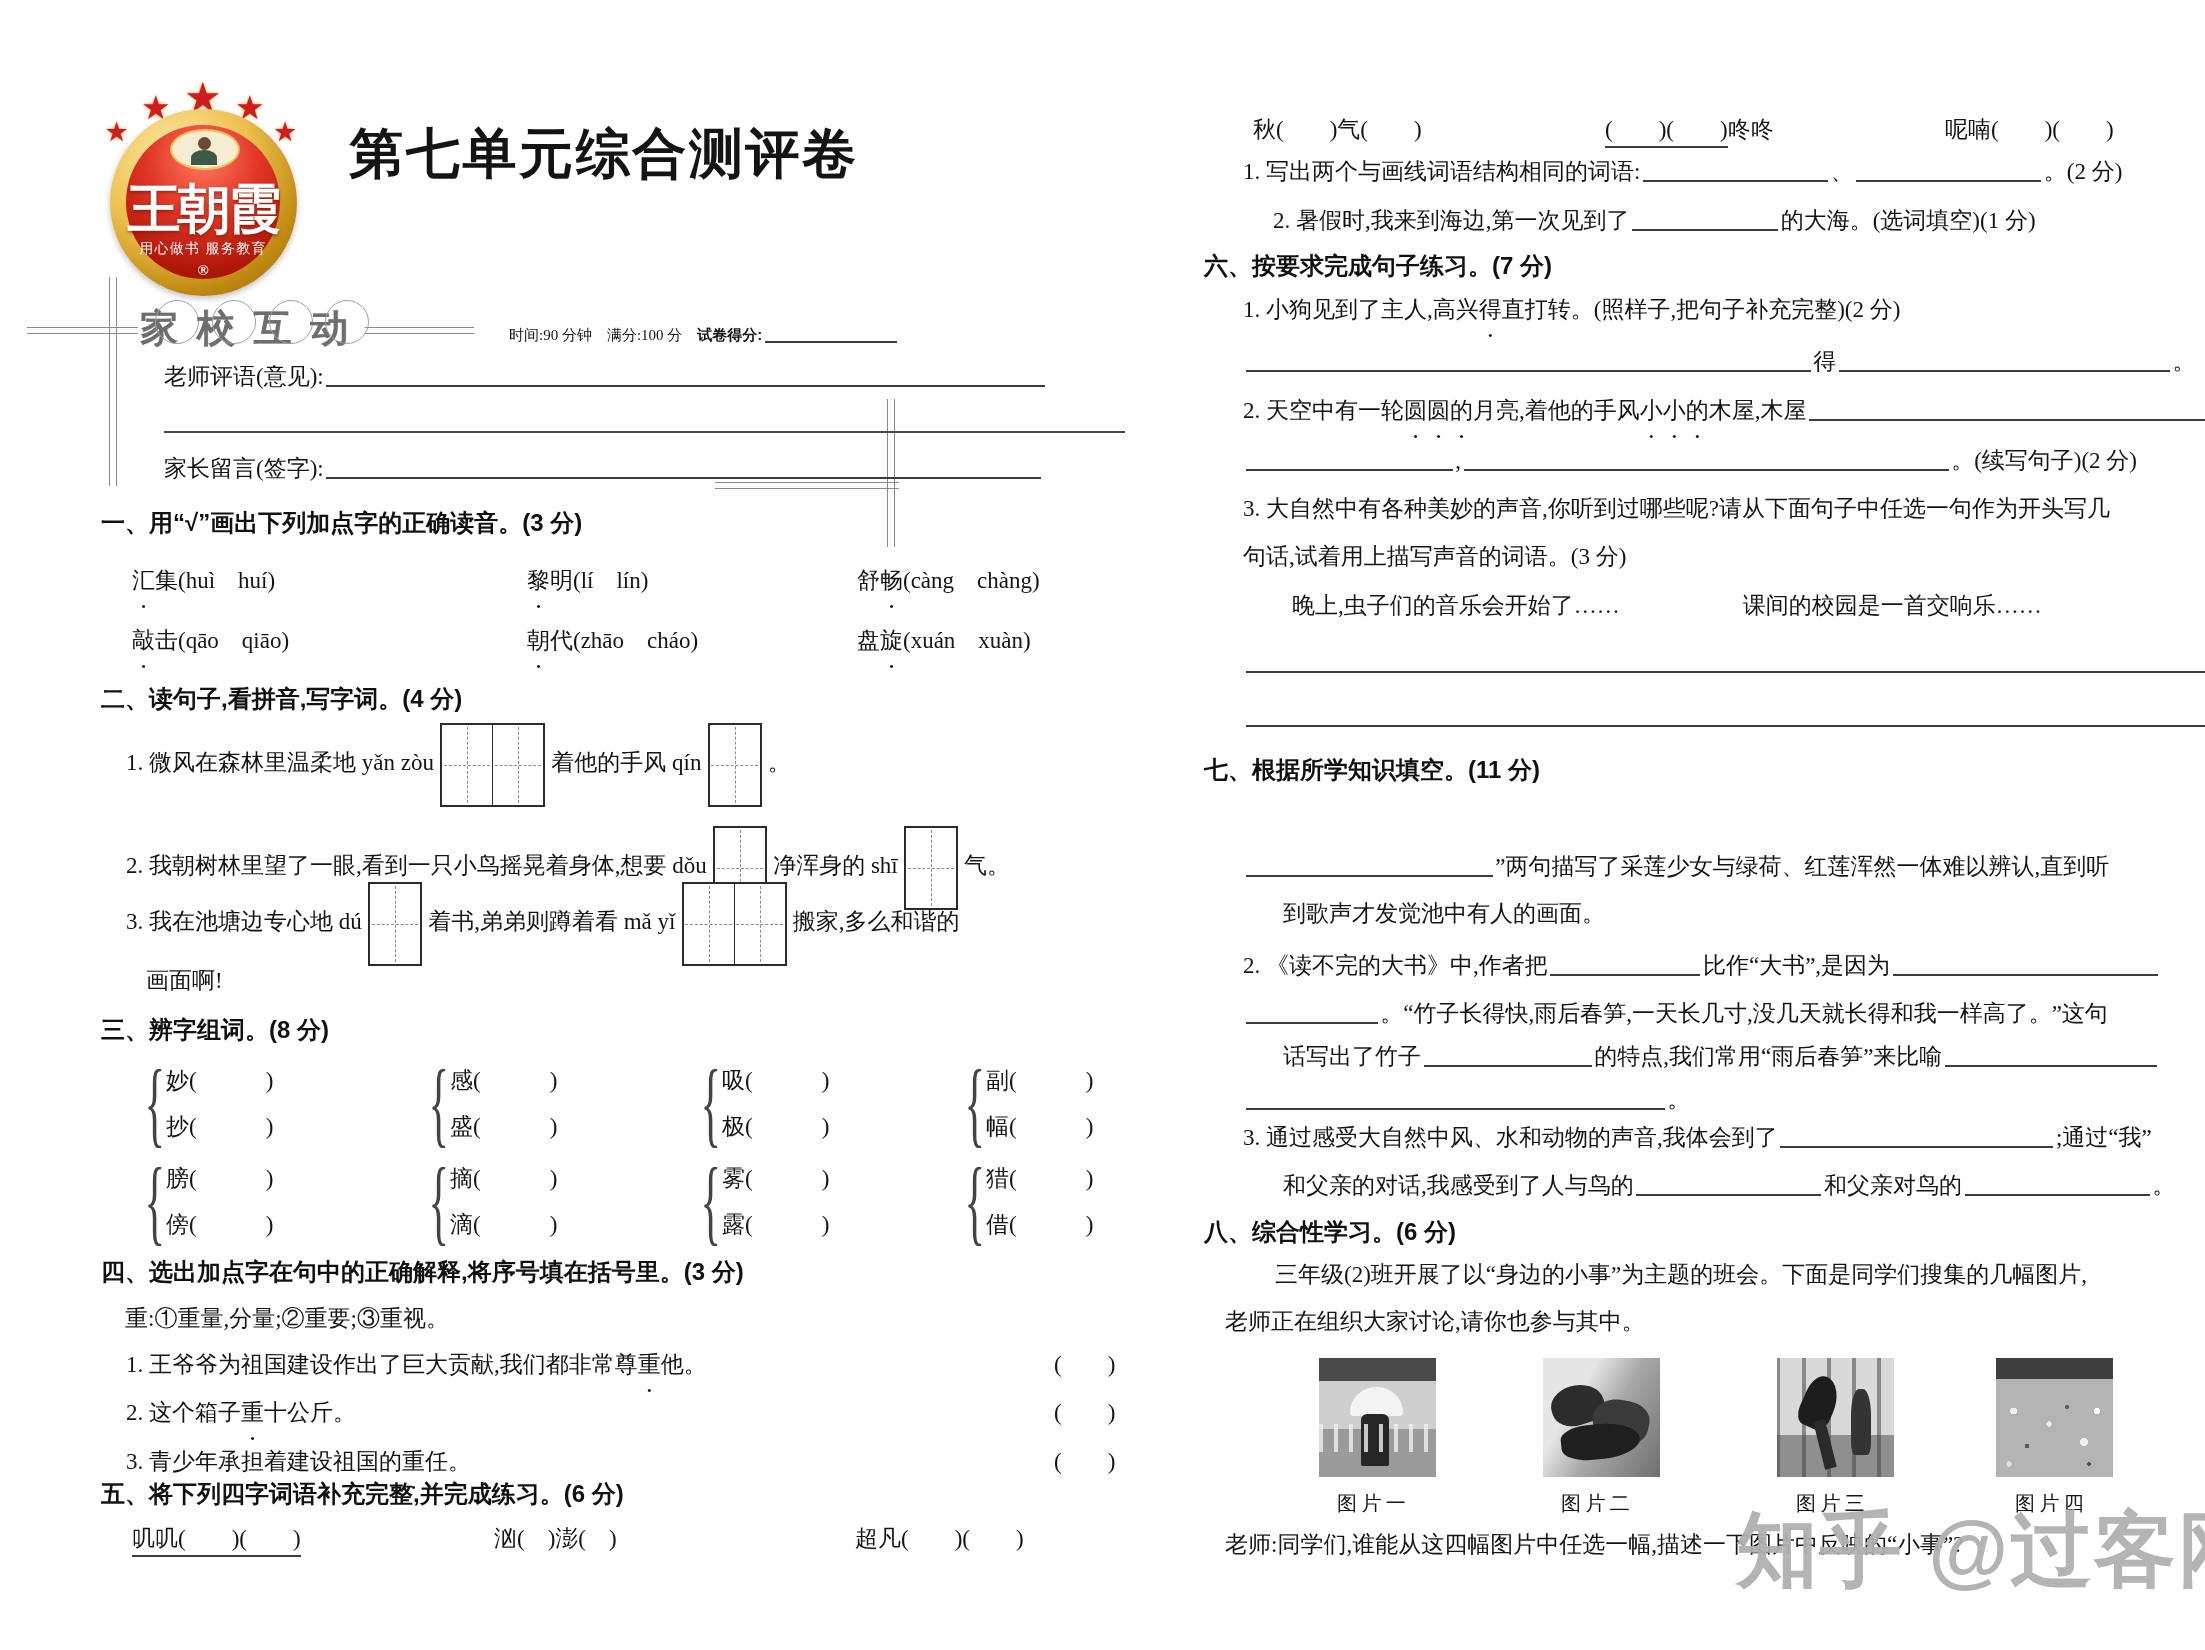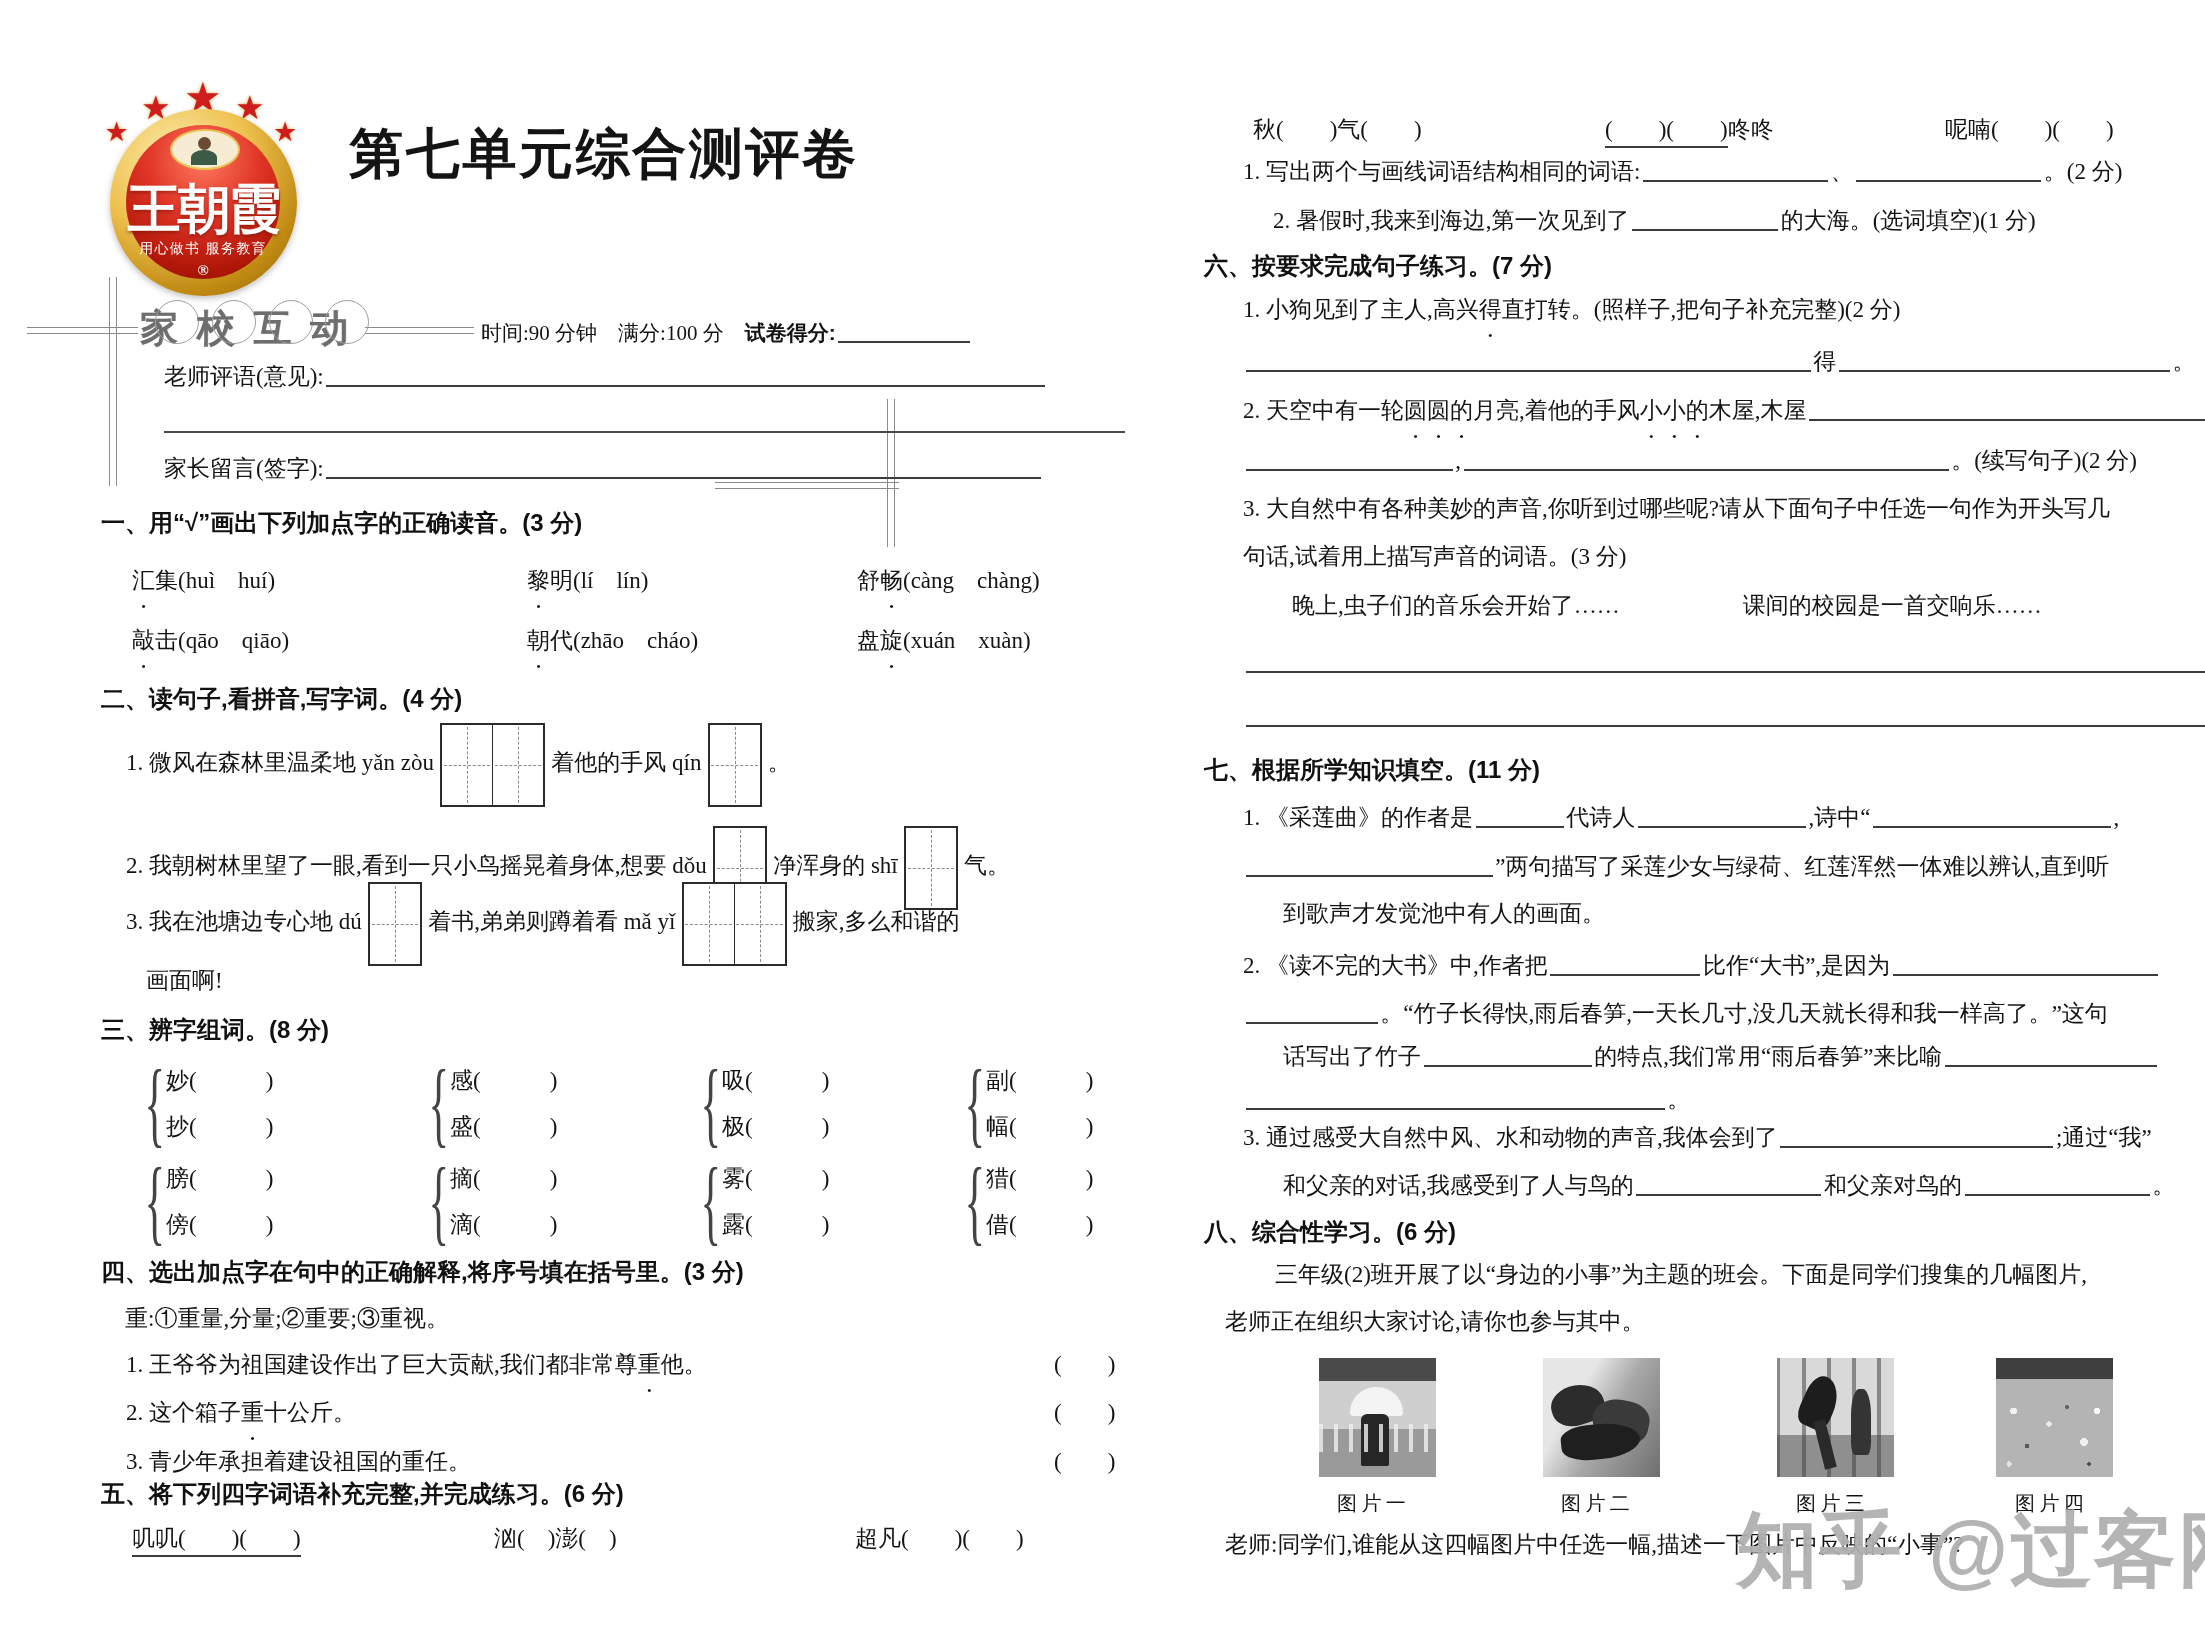--- a/index.html
+++ b/index.html
@@ -121,21 +121,21 @@
   <div class="rule" style="left:715px;top:482px;width:184px;height:1.3px;"></div>
   <div class="rule" style="left:715px;top:488px;width:184px;height:1.3px;"></div>
 
   <div style="position:absolute;left:140px;top:303px;">
     <span class="banner-ch"><i></i><span>家</span></span>
     <span class="banner-ch"><i></i><span>校</span></span>
     <span class="banner-ch"><i></i><span>互</span></span>
     <span class="banner-ch"><i></i><span>动</span></span>
   </div>
 
-  <div class="ln" style="left:481px;top:318px;font-size:21px;"><span>时间:90 分钟　满分:100 分　</span><span class="bold-sans">试卷得分:</span><span class="blank" style="width: 132px;"></span></div>
+  <div class="ln" style="left:509px;top:318px;font-size:15px;"><span>时间:90 分钟　满分:100 分　</span><span class="bold-sans">试卷得分:</span><span class="blank" style="width: 132px;"></span></div>
   <div class="ln" style="left:164px;top:362px;"><span>老师评语(意见):</span><span class="blank" style="width: 719px;"></span></div>
   <div class="fullline" style="left:164px;top:431px;width:961px;"></div>
   <div class="ln" style="left:164px;top:454px;"><span>家长留言(签字):</span><span class="blank" style="width: 715px;"></span></div>
 
   <div class="sec" style="left:101px;top:507px;">一、用“√”画出下列加点字的正确读音。(3 分)</div>
 
   <div style="position:absolute;left:101px;top:627px;width:1059px;height:62px;">
     <span class="pos ln" style="left:31px;top:0;"><span><span class="dotchar">敲</span></span><span>击(qāo　qiāo)</span></span>
     <span class="pos ln" style="left:426px;top:0;"><span><span class="dotchar">朝</span></span><span>代(zhāo　cháo)</span></span>
     <span class="pos ln" style="left:756px;top:0;"><span>盘</span><span><span class="dotchar">旋</span></span><span>(xuán　xuàn)</span></span>
@@ -255,21 +255,20 @@
   <div class="ln" style="left:1243px;top:347px;"><span class="blank" style="width: 565px;"></span><span>得</span><span class="blank" style="width: 331px;"></span><span>。</span></div>
   <div class="ln" style="left:1243px;top:396px;"><span>2. 天空中有一轮</span><span><span class="dotchar">圆</span><span class="dotchar">圆</span><span class="dotchar">的</span></span><span>月亮,着他的手风</span><span><span class="dotchar">小</span><span class="dotchar">小</span><span class="dotchar">的</span></span><span>木屋,木屋</span><span class="blank" style="width: 450px;"></span></div>
   <div class="ln" style="left:1243px;top:446px;"><span class="blank" style="width: 207px;"></span><span>,</span><span class="blank" style="width: 485px;"></span><span>。(续写句子)(2 分)</span></div>
   <div class="ln" style="left:1243px;top:495px;"><span>3. 大自然中有各种美妙的声音,你听到过哪些呢?请从下面句子中任选一句作为开头写几</span></div>
   <div class="ln" style="left:1243px;top:543px;"><span>句话,试着用上描写声音的词语。(3 分)</span></div>
   <div class="ln" style="left:1292px;top:592px;"><span>晚上,虫子们的音乐会开始了……</span><span style="display: inline-block; width: 123px;"></span><span>课间的校园是一首交响乐……</span></div>
   <div class="ln" style="left:1243px;top:648px;"><span class="blank" style="width: 970px;"></span></div>
   <div class="ln" style="left:1243px;top:702px;"><span class="blank" style="width: 970px;"></span></div>
 
   <div class="sec" style="left:1204px;top:754px;">七、根据所学知识填空。(11 分)</div>
-  <div class="ln" style="left:1243px;top:803px;"><span>1. 《采莲曲》的作者是</span><span class="blank" style="width: 88px;"></span><span>代诗人</span><span class="blank" style="width: 168px;"></span><span>,诗中“</span><span class="blank" style="width: 238px;"></span><span>,</span></div>
   <div class="ln" style="left:1243px;top:852px;"><span class="blank" style="width: 247px;"></span><span>”两句描写了采莲少女与绿荷、红莲浑然一体难以辨认,直到听</span></div>
   <div class="ln" style="left:1283px;top:900px;"><span>到歌声才发觉池中有人的画面。</span></div>
   <div class="ln" style="left:1243px;top:951px;"><span>2. 《读不完的大书》中,作者把</span><span class="blank" style="width: 150px;"></span><span>比作“大书”,是因为</span><span class="blank" style="width: 265px;"></span></div>
   <div class="ln" style="left:1283px;top:1042px;"><span>话写出了竹子</span><span class="blank" style="width: 168px;"></span><span>的特点,我们常用“雨后春笋”来比喻</span><span class="blank" style="width: 212px;"></span></div>
   <div class="ln" style="left:1243px;top:999px;"><span class="blank" style="width: 132px;"></span><span>。“竹子长得快,雨后春笋,一天长几寸,没几天就长得和我一样高了。”这句</span></div>
   <div class="ln" style="left:1243px;top:1085px;"><span class="blank" style="width: 419px;"></span><span>。</span></div>
   <div class="ln" style="left:1243px;top:1123px;"><span>3. 通过感受大自然中风、水和动物的声音,我体会到了</span><span class="blank" style="width: 273px;"></span><span>;通过“我”</span></div>
   <div class="ln" style="left:1283px;top:1171px;"><span>和父亲的对话,我感受到了人与鸟的</span><span class="blank" style="width: 185px;"></span><span>和父亲对鸟的</span><span class="blank" style="width: 185px;"></span><span>。</span></div>
 
   <div class="sec" style="left:1204px;top:1216px;">八、综合性学习。(6 分)</div>

